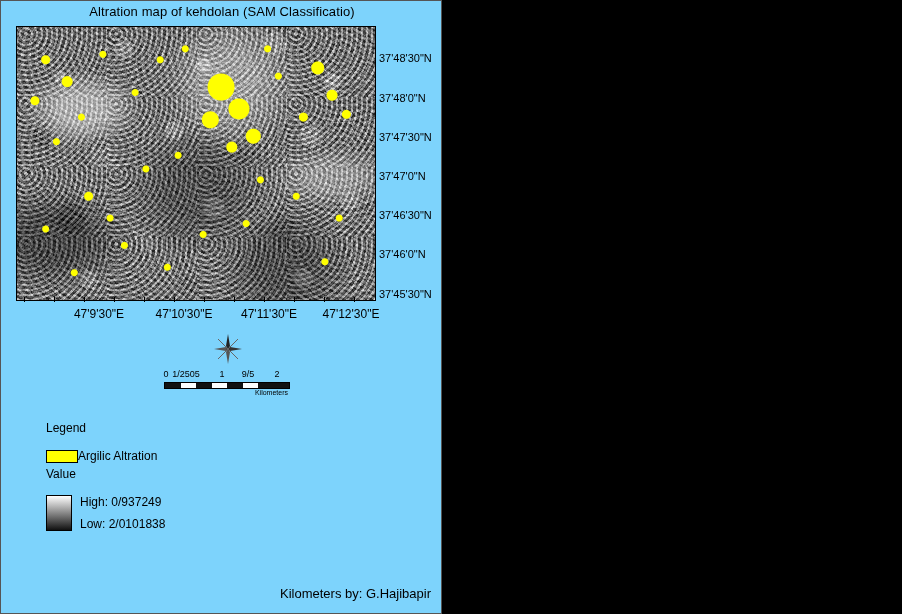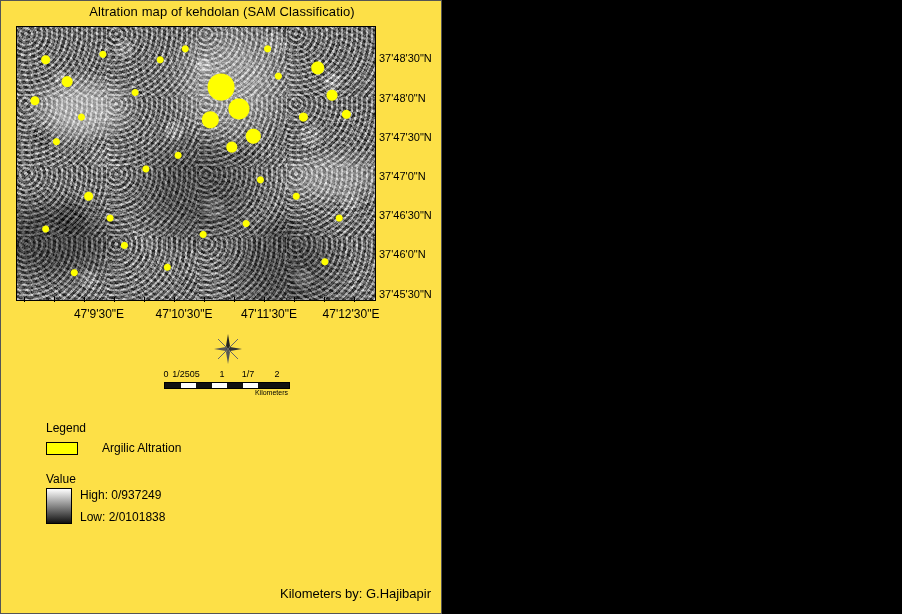--- a/index.html
+++ b/index.html
@@ -2,21 +2,21 @@
 <html><head>
 <meta charset="utf-8">
 <style>
   html,body{margin:0;padding:0;background:#000;}
   body{width:902px;height:614px;overflow:hidden;font-family:"Liberation Sans",sans-serif;}
   #page{position:relative;width:902px;height:614px;background:#000;}
 
   
   #sheet{
     position:absolute;left:0;top:0;width:442px;height:614px;
-    background:#fde047;border:1px solid #555;box-sizing:border-box;
+    background:#7dd3fc;border:1px solid #555;box-sizing:border-box;
   }
 
   #map-title{
     position:absolute;left:0;top:3px;width:442px;text-align:center;
     font-size:13px;color:#000;letter-spacing:0.1px;
   }
 
   
   #raster-frame{
     position:absolute;left:15px;top:25px;width:360px;height:275px;
@@ -134,26 +134,26 @@
   
   #scalebar{position:absolute;left:163px;top:368px;width:126px;}
   #scale-nums{position:relative;height:12px;font-size:9px;color:#000;}
   #scale-nums span{position:absolute;top:0;transform:translateX(-50%);white-space:nowrap;}
   #scale-bar-graphic{position:relative;margin-top:1px;height:7px;border:1px solid #000;box-sizing:border-box;display:flex;}
   #scale-bar-graphic div{height:100%;}
   #scale-units{font-size:7px;color:#000;text-align:right;margin-top:0px;padding-right:2px;}
 
   
   #legend{position:absolute;left:45px;top:420px;width:260px;color:#000;}
-  .legend-title{font-size:12px;margin-bottom:6px;}
-  .legend-row{display:flex;align-items:center;gap:24px;margin-bottom:4px;}
+  .legend-title{font-size:12px;margin-bottom:14px;}
+  .legend-row{display:flex;align-items:center;gap:0;margin-bottom:4px;}
   .swatch-argillic{width:32px;height:13px;background:#ffff00;border:1px solid #000;box-sizing:border-box;}
   .legend-label{font-size:12px;}
-  .value-title{font-size:12px;margin-top:17px;}
-  .ramp-wrap{display:flex;align-items:flex-start;gap:8px;margin-top:2px;}
+  .value-title{font-size:12px;margin-top:4px;}
+  .ramp-wrap{display:flex;align-items:flex-start;gap:8px;margin-top:14px;}
   .ramp{width:26px;height:36px;border:1px solid #000;box-sizing:border-box;
         background:linear-gradient(to bottom,#ffffff,#111111);}
   .ramp-labels{display:flex;flex-direction:column;justify-content:space-between;height:36px;}
   .ramp-labels span{font-size:12px;line-height:14px;}
 
   #credit{
     position:absolute;left:0;top:585px;width:430px;text-align:right;
     font-size:13px;color:#000;
   }
 </style>
@@ -215,21 +215,21 @@
         <line x1="4" y1="6" x2="24" y2="26" stroke="#666" stroke-width="1"></line>
         <line x1="24" y1="6" x2="4" y2="26" stroke="#666" stroke-width="1"></line>
       </svg>
     </div>
 
     <div id="scalebar">
       <div id="scale-nums">
         <span style="left:2px">0</span>
         <span style="left:22px">1/2505</span>
         <span style="left:58px">1</span>
-        <span style="left:84px">1/7</span>
+        <span style="left:84px">9/5</span>
         <span style="left:113px">2</span>
       </div>
       <div id="scale-bar-graphic">
         <div style="flex:1;background:#111"></div>
         <div style="flex:1;background:#fff"></div>
         <div style="flex:1;background:#111"></div>
         <div style="flex:1;background:#fff"></div>
         <div style="flex:1;background:#111"></div>
         <div style="flex:1;background:#fff"></div>
         <div style="flex:2;background:#111"></div>

